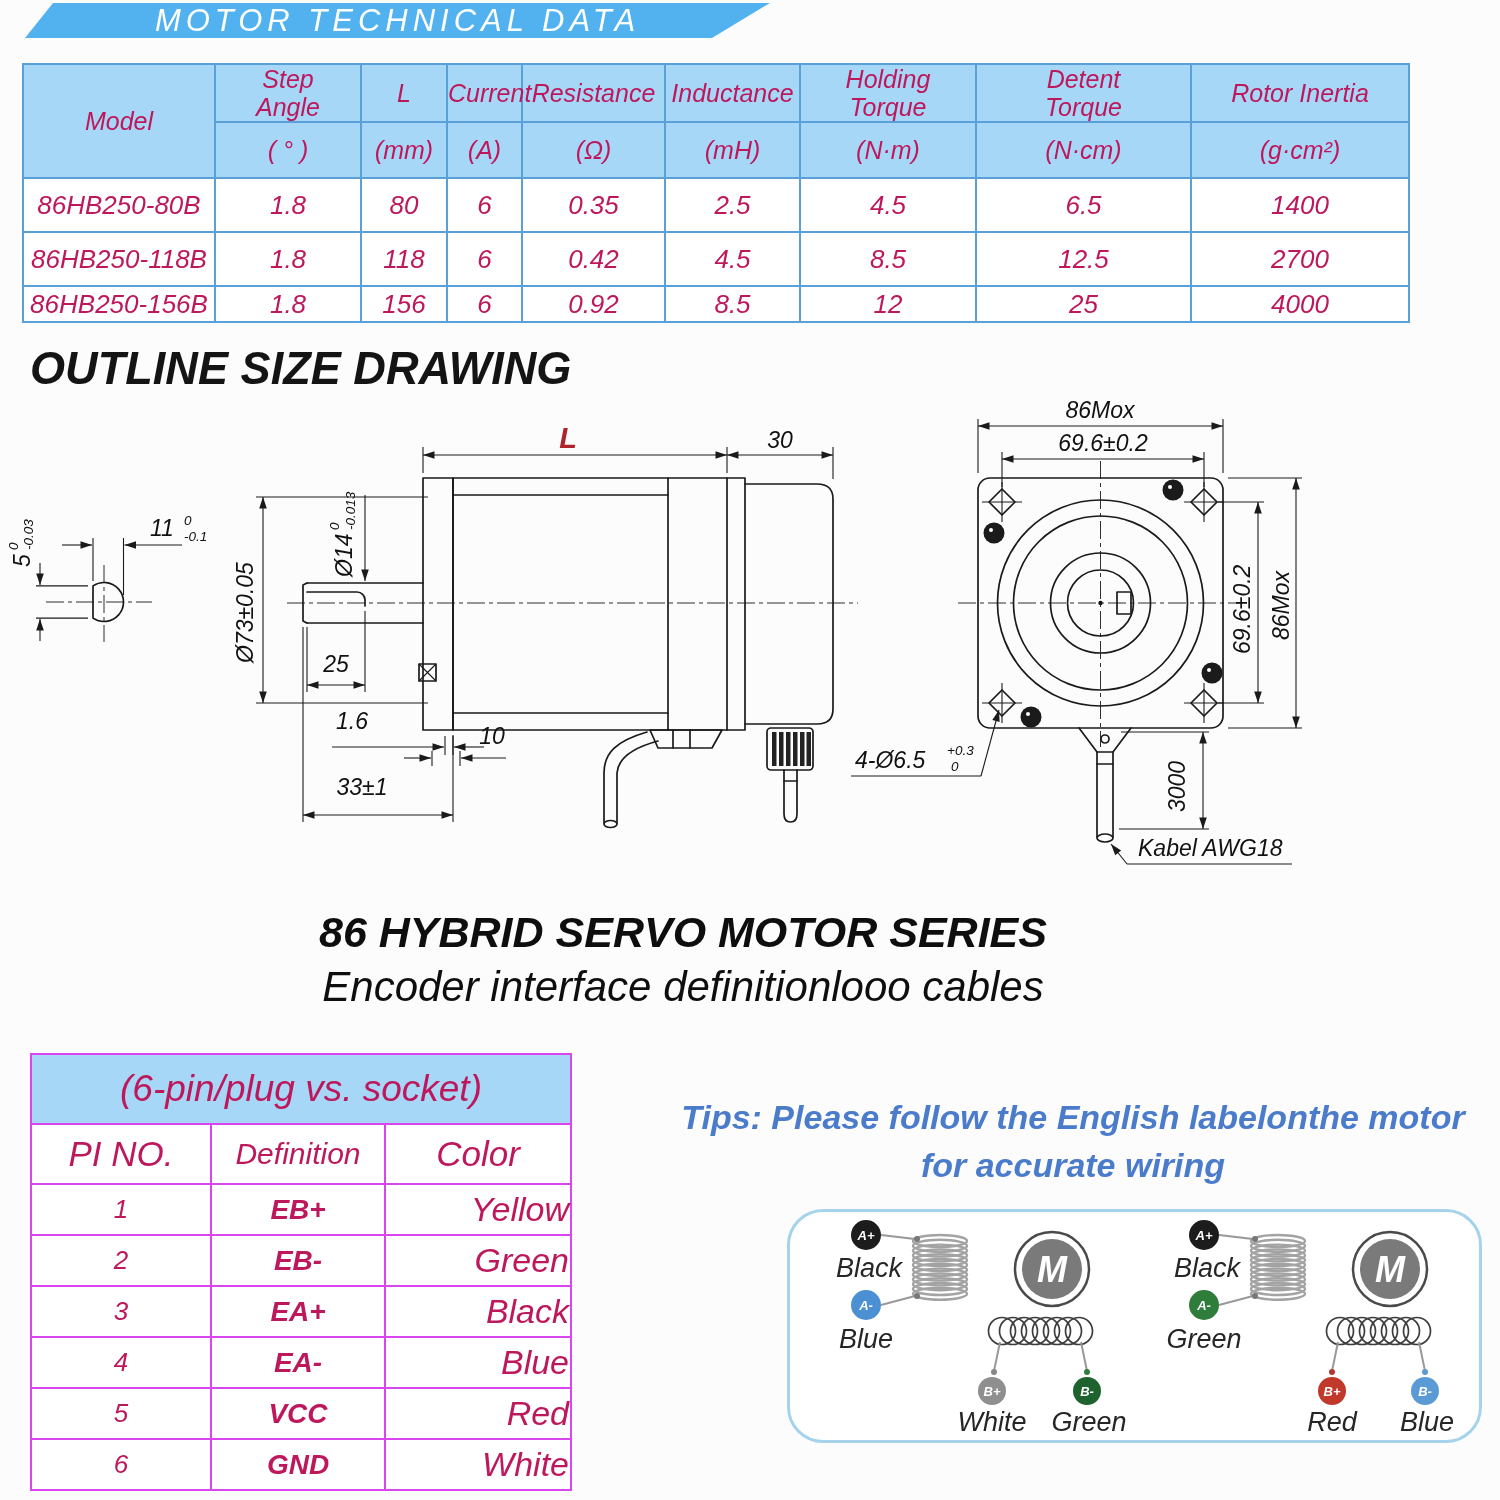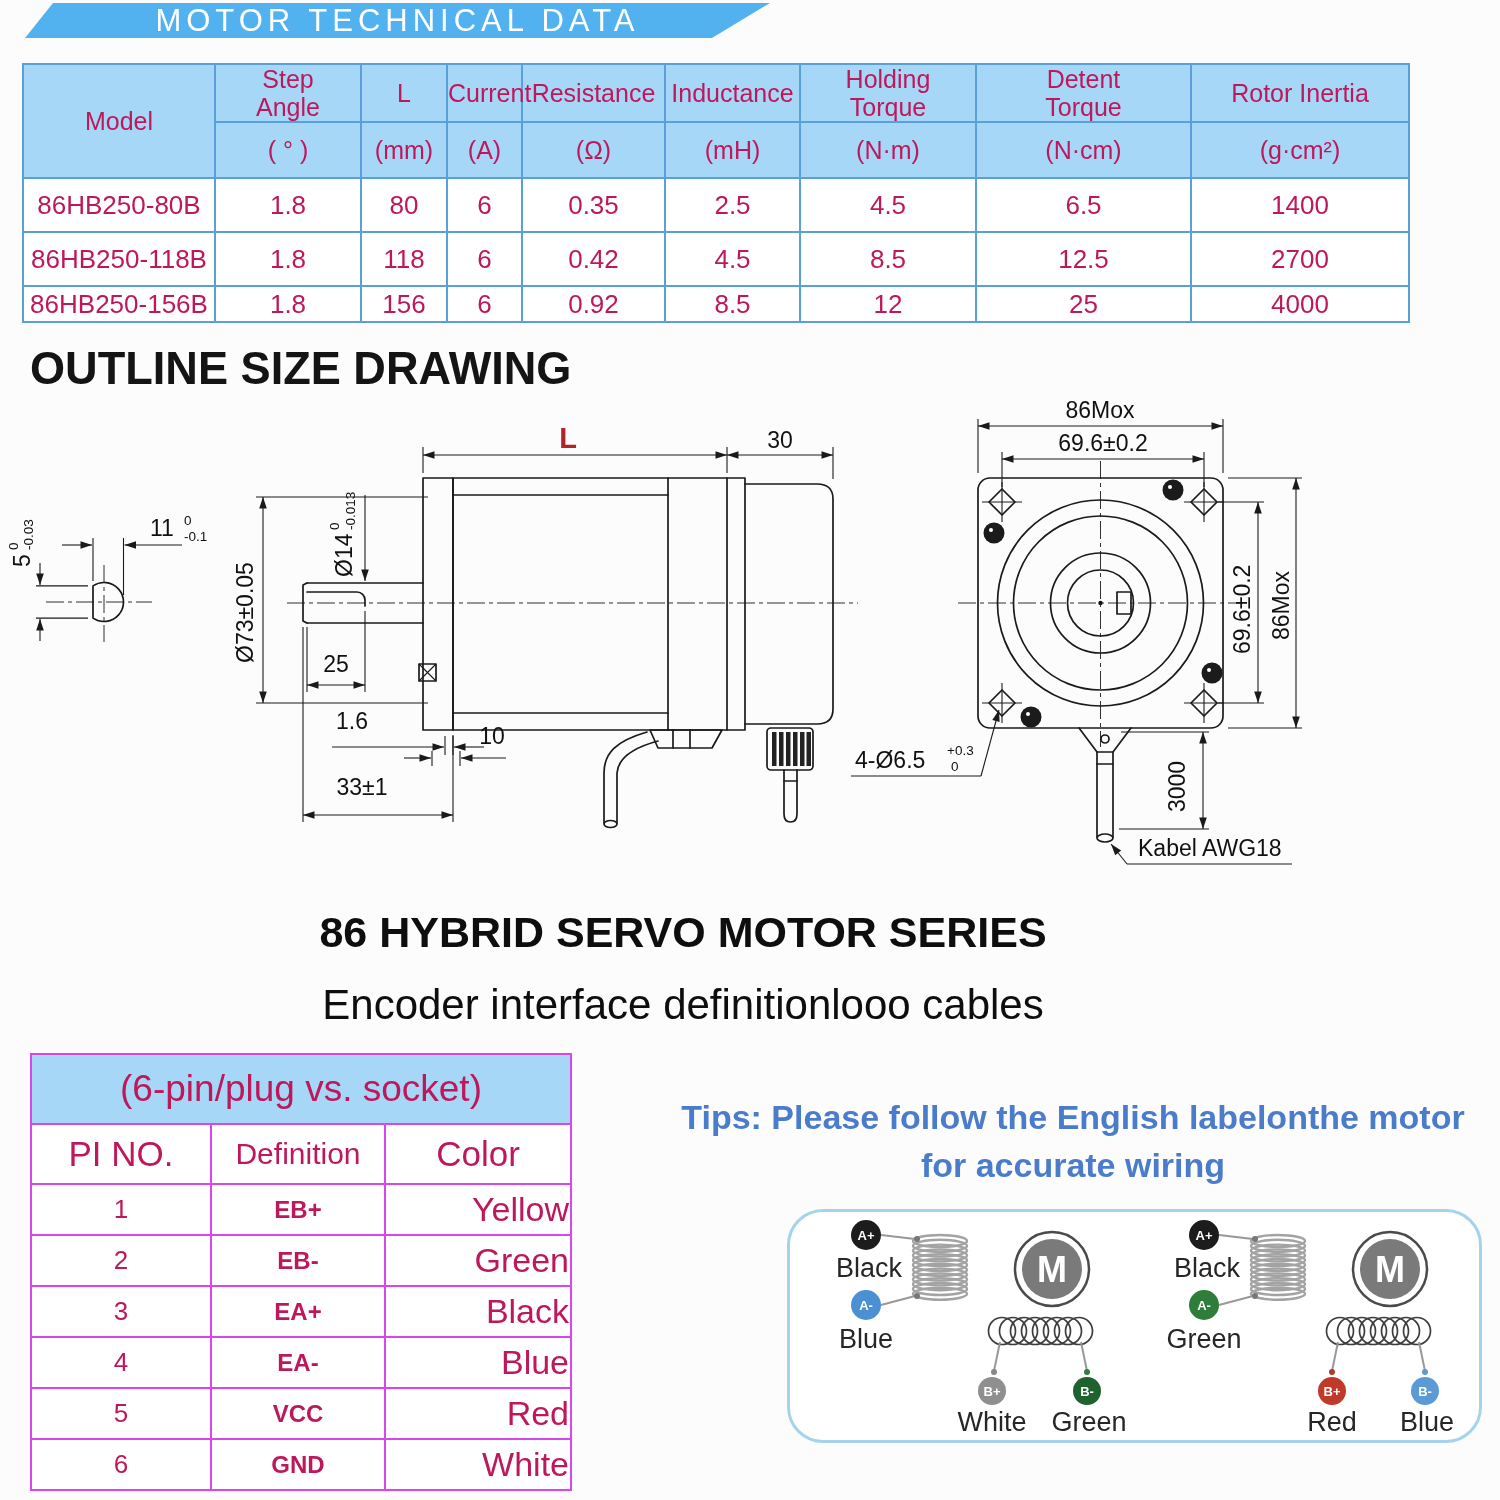--- a/index.html
+++ b/index.html
@@ -1,17 +1,17 @@
 <!DOCTYPE html>
 <html><head>
 <meta charset="utf-8">
 <style>
   html,body{margin:0;padding:0;background:#fff;}
   #page{position:relative;width:1500px;height:1500px;background:#fcfcfc;overflow:hidden;
-        font-family:"Liberation Sans",sans-serif;color:#1a1a1a;}
+        font-family:"Liberation Sans",sans-serif;color:#1a1a1a;font-style:italic;}
 
   
   #banner{position:absolute;left:25px;top:3px;width:745px;height:35px;background:#52b2ef;
           clip-path:polygon(28px 0,100% 0,calc(100% - 58px) 100%,0 100%);
           display:flex;align-items:center;justify-content:center;}
   #banner span{color:#fff;font-size:31px;font-weight:500;letter-spacing:5px;white-space:nowrap;}
 
   
   table.spec{position:absolute;left:22px;top:63px;width:1386px;border-collapse:collapse;table-layout:fixed;}
   table.spec td{border:2px solid #58a0d7;background:#fff;text-align:center;vertical-align:middle;
@@ -30,30 +30,30 @@
   #drawing .dim{stroke:#1a1a1a;stroke-width:1.1;fill:none;}
   #drawing .cl{stroke:#1a1a1a;stroke-width:.9;fill:none;stroke-dasharray:18 4 4 4;}
   #drawing text{fill:#111;}
   #drawing .dt{font-size:23px;}
   #drawing .dts{font-size:13.5px;}
   #drawing .dtL{font-size:29px;font-weight:bold;fill:#b1232a;}
 
   
   #series{position:absolute;left:0;top:908px;width:1310px;text-align:center;padding-left:28px;}
   #series .t1{font-size:43px;font-weight:600;color:#0e0e0e;}
-  #series .t2{font-size:42px;font-weight:400;color:#0e0e0e;margin-top:24px;}
+  #series .t2{font-size:42px;font-weight:400;color:#0e0e0e;margin-top:6px;}
 
   
   table.pin{position:absolute;left:30px;top:1053px;width:540px;border-collapse:collapse;table-layout:fixed;}
   table.pin td{border:2px solid #d946ef;background:#fff;text-align:center;vertical-align:middle;color:#be185d;}
   table.pin td.pt{background:#a7d7f6;font-size:37px;height:66px;font-weight:400;}
   table.pin tr.ph td{height:56px;}
   table.pin tr.ph .h0{font-size:35px;} table.pin tr.ph .h1{font-size:30px;} table.pin tr.ph .h2{font-size:35px;}
   table.pin tr.pr{height:51px;}
-  table.pin .c0{font-size:26px;} table.pin .c1{font-size:24px;font-weight:600;} table.pin .c2{font-size:34px;text-align:right;}
+  table.pin .c0{font-size:26px;} table.pin .c1{font-size:28px;font-weight:600;} table.pin .c2{font-size:34px;text-align:right;}
 
   
   #tips{position:absolute;left:640px;top:1094px;width:866px;text-align:center;
         color:#4b7ccb;font-weight:bold;font-size:34px;line-height:1.4;}
 
   
   #wiring-panel{position:absolute;left:787px;top:1209px;width:695px;height:234px;background:#fff;
                 border:3px solid #a6d3ec;border-radius:36px;box-sizing:border-box;}
   #wiring-svg{position:absolute;left:-3px;top:-3px;}
   #wiring-svg text{font-family:"Liberation Sans",sans-serif;}

